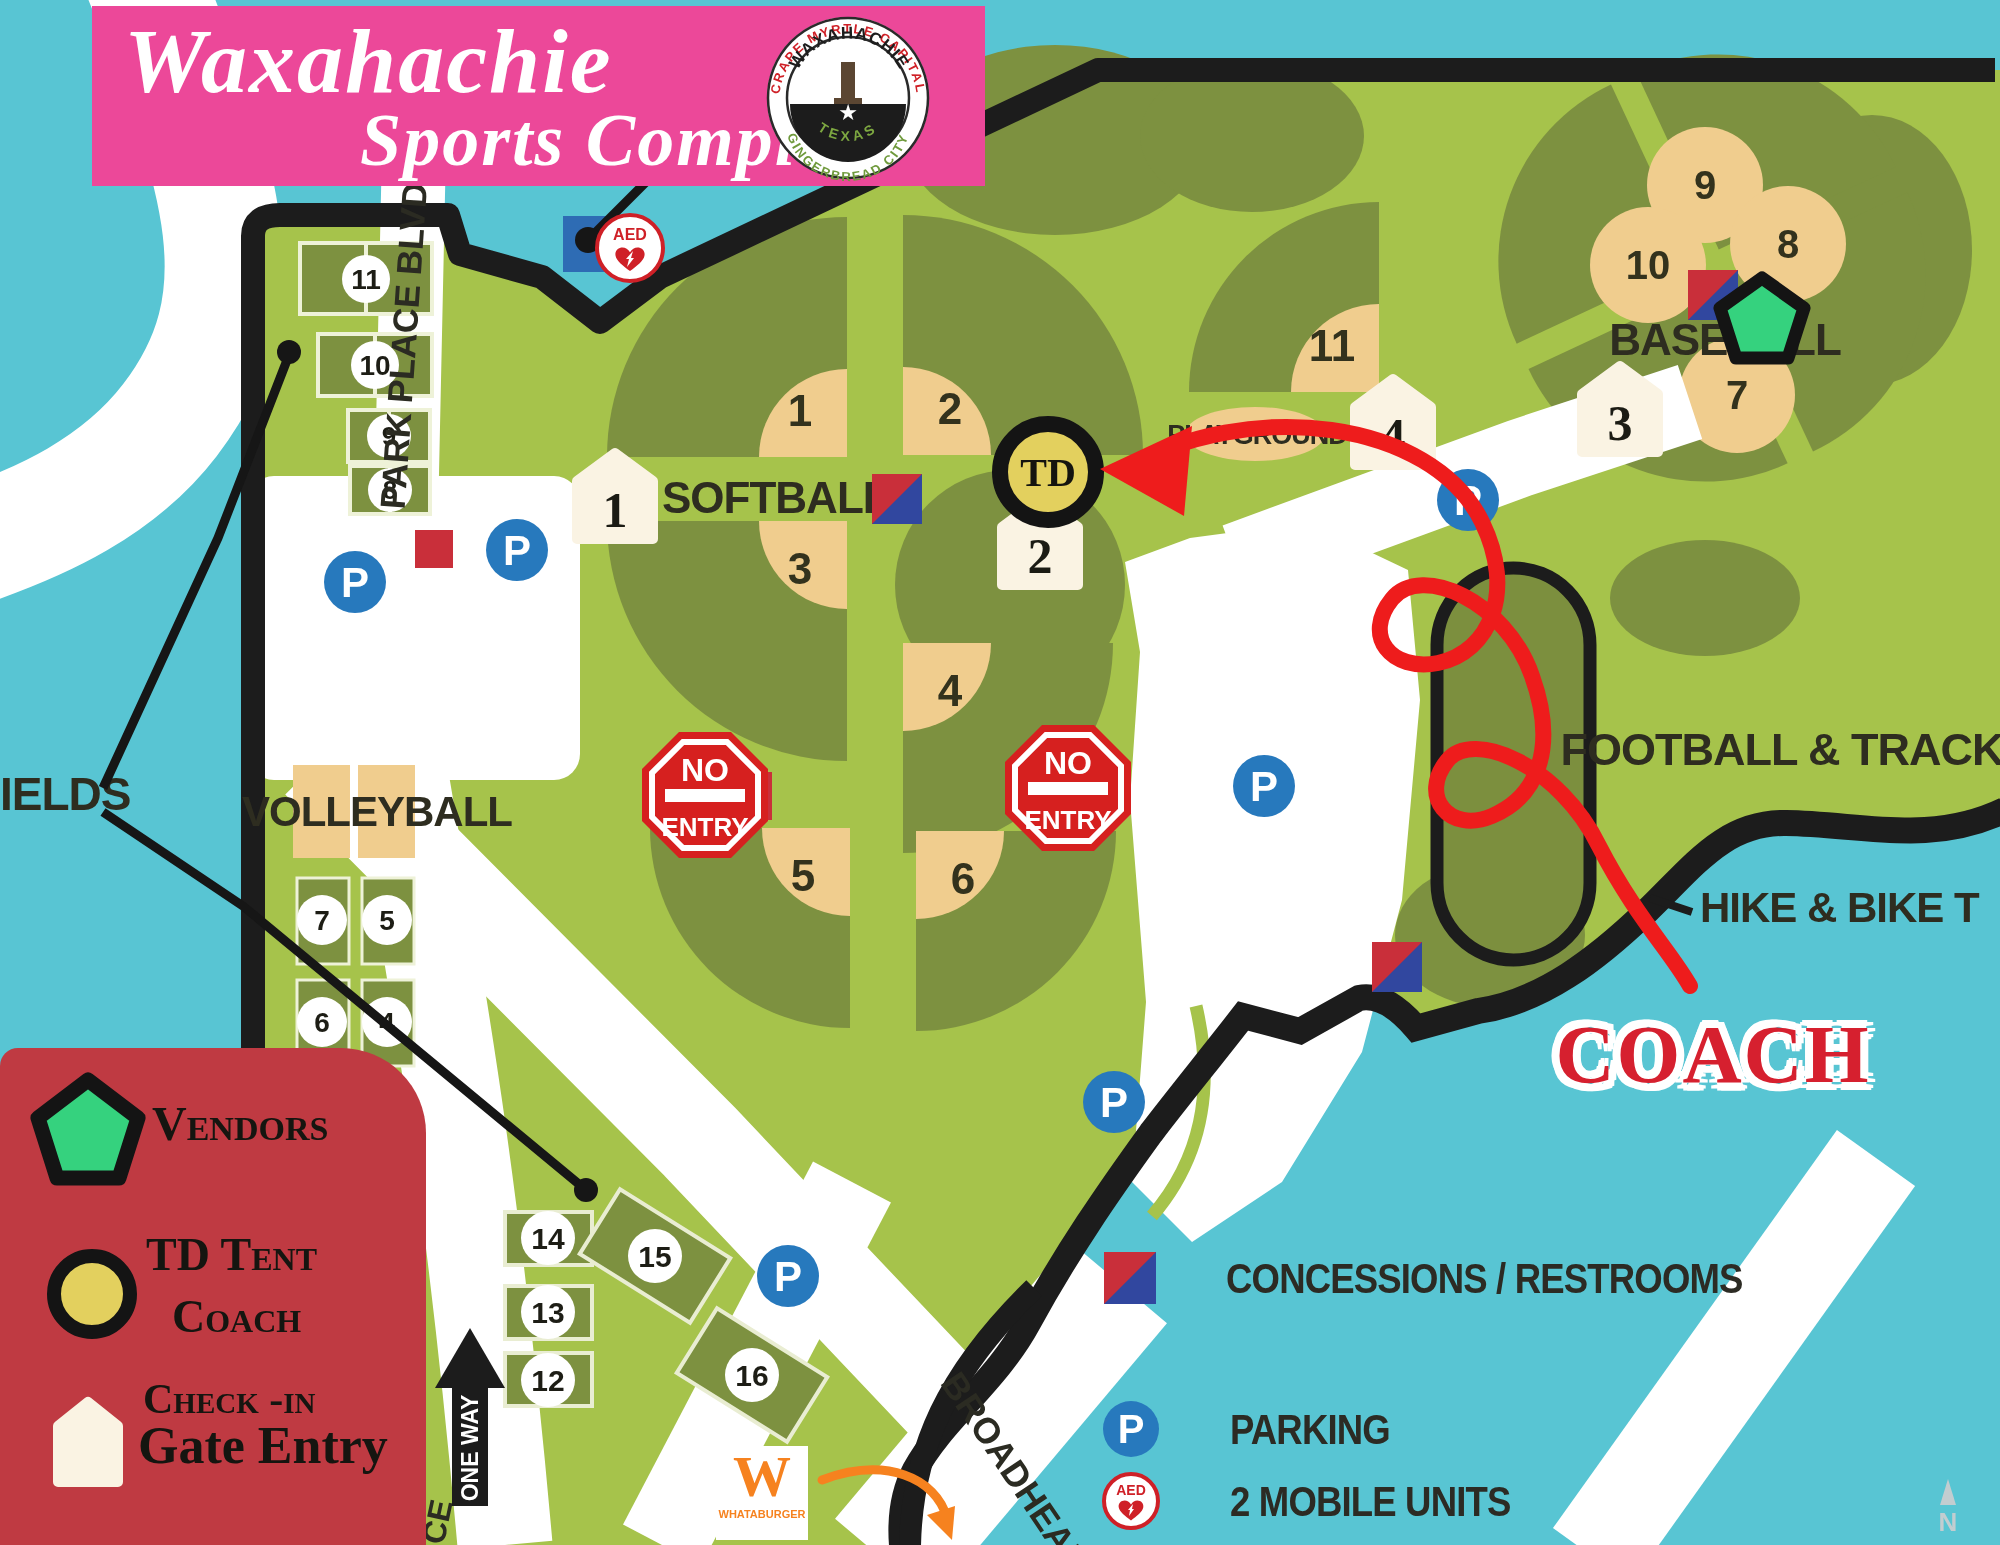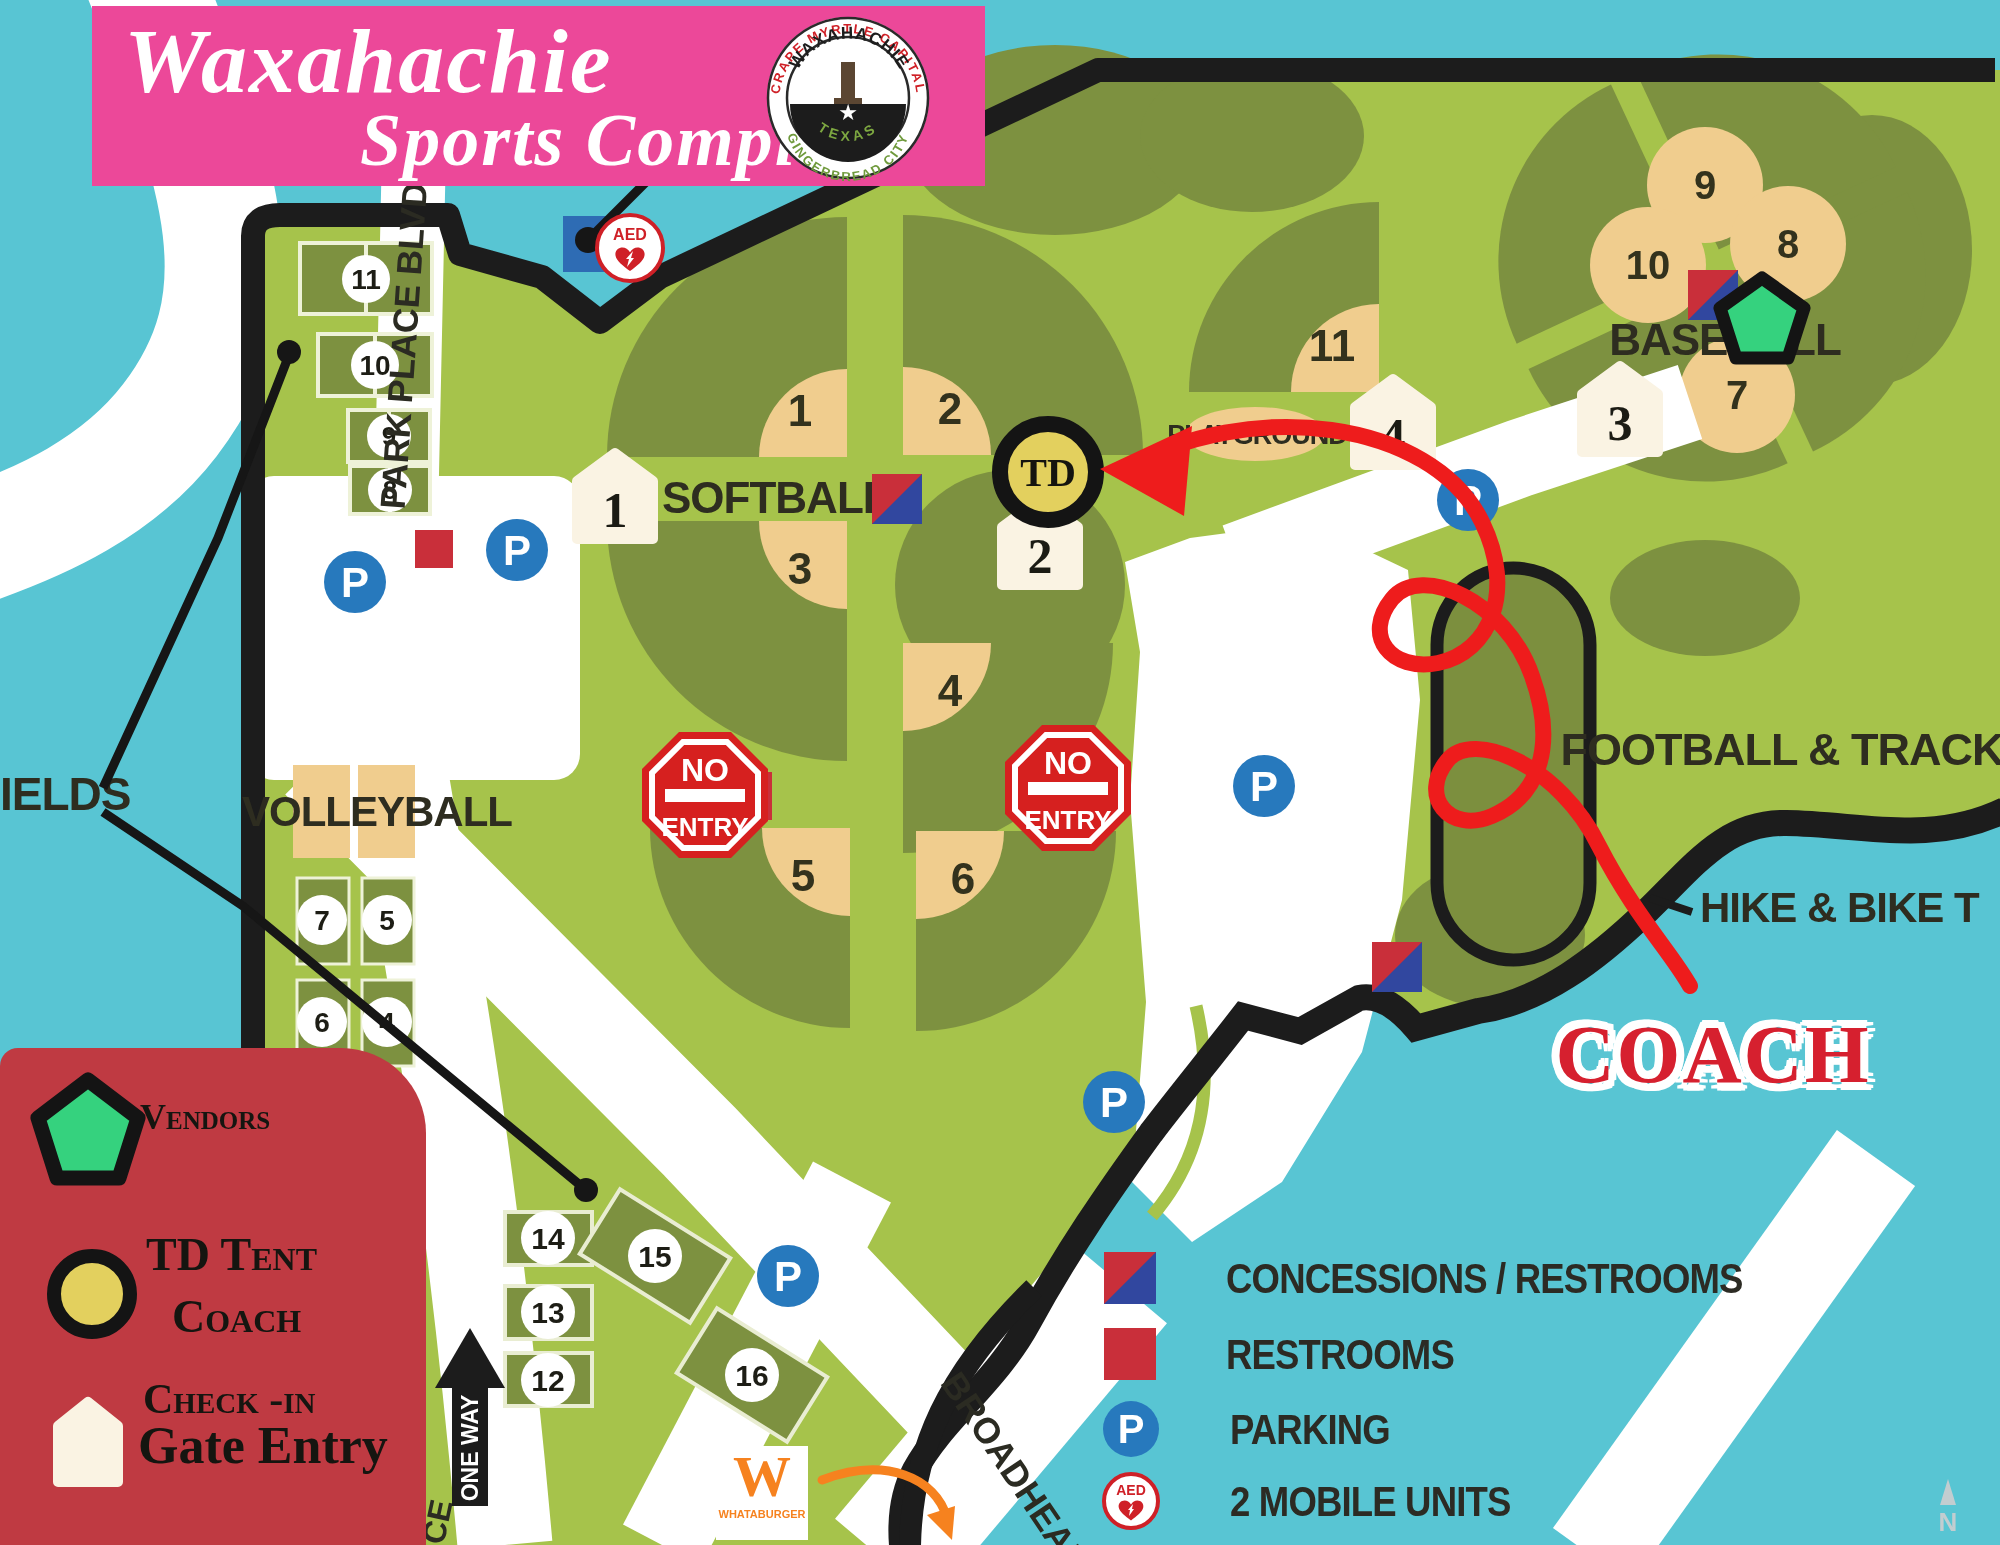--- a/index.html
+++ b/index.html
@@ -367,45 +367,39 @@
     <text font-size="14" font-weight="900" letter-spacing="4" fill="#7da741" font-family="Liberation Sans, sans-serif">
       <textPath href="#arcTexas" startOffset="50%" text-anchor="middle">TEXAS</textPath>
     </text>
   </svg>
 </div>
 
 <div id="legendL"></div>
 <svg class="absitem" style="left:28px;top:1072px;" width="120" height="122">
   <polygon points="60,8 110,46 91,106 29,106 10,46" fill="#35d27e" stroke="#141414" stroke-width="15" stroke-linejoin="round"></polygon>
 </svg>
-<div class="serifcaps vendors absitem" style="left:140px;top:1096px;font-size:36px;">Vendors</div>
+<div class="serifcaps vendors absitem" style="left:152px;top:1096px;font-size:48px;">Vendors</div>
 <svg class="absitem" style="left:42px;top:1244px;" width="100" height="100">
   <circle cx="50" cy="50" r="38" fill="#e3d05e" stroke="#141414" stroke-width="14"></circle>
 </svg>
 <div class="serifcaps absitem" style="left:146px;top:1228px;font-size:46px;">TD Tent</div>
 <div class="serifcaps absitem" style="left:172px;top:1290px;font-size:46px;">Coach</div>
 <div class="serifcaps absitem" style="left:143px;top:1338px;font-size:42px;margin-top:37px;">Check -in</div>
 <svg class="absitem" style="left:50px;top:1396px;" width="76" height="92">
   <polygon points="8,30 38,6 68,30 68,86 8,86" fill="#faf3e3" stroke="#faf3e3" stroke-width="10" stroke-linejoin="round"></polygon>
 </svg>
 <div class="absitem" style="left:138px;top:1416px;font-family:'Liberation Serif',serif;font-weight:900;color:#151510;font-size:52px;">Gate Entry</div>
 
 <div class="lr-row" style="left:1104px;top:1250px;">
   <svg width="52" height="56">
         <rect y="2" width="52" height="52" fill="#c92f3a"></rect>
         <path d="M0,54 L52,54 L52,2 Z" fill="#31479f"></path>
       </svg>
   <span class="lr-label">CONCESSIONS / RESTROOMS</span>
 </div>
-<div class="lr-row" style="left:1104px;top:1326px;">
-  <svg width="52" height="56">
-        <rect y="2" width="52" height="52" fill="#c92f3a"></rect>
-      </svg>
-  <span class="lr-label">RESTROOMS</span>
-</div>
 <div class="lr-row" style="left:1102px;top:1400px;">
   <svg width="58" height="58">
     <circle cx="29" cy="29" r="28" fill="#2779bd"></circle>
     <text x="29" y="43" text-anchor="middle" font-size="40" font-weight="800" fill="#fff" font-family="Liberation Sans, sans-serif">P</text>
   </svg>
   <span class="lr-label">PARKING</span>
 </div>
 <div class="lr-row" style="left:1102px;top:1472px;">
   <svg width="58" height="58" viewBox="-29 -29 58 58">
     <circle r="27" fill="#fff" stroke="#cf2027" stroke-width="4"></circle>

